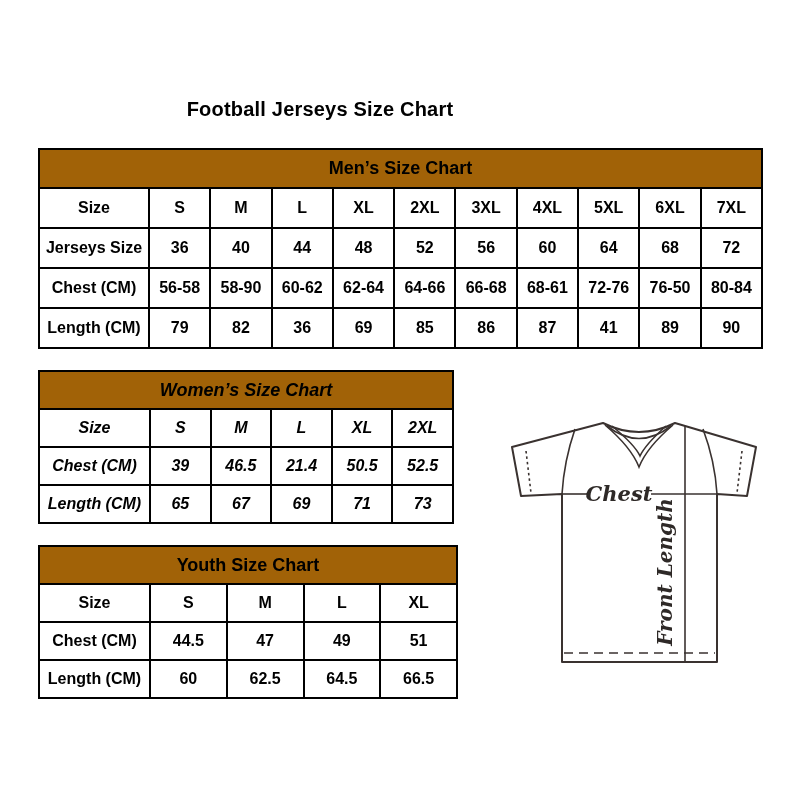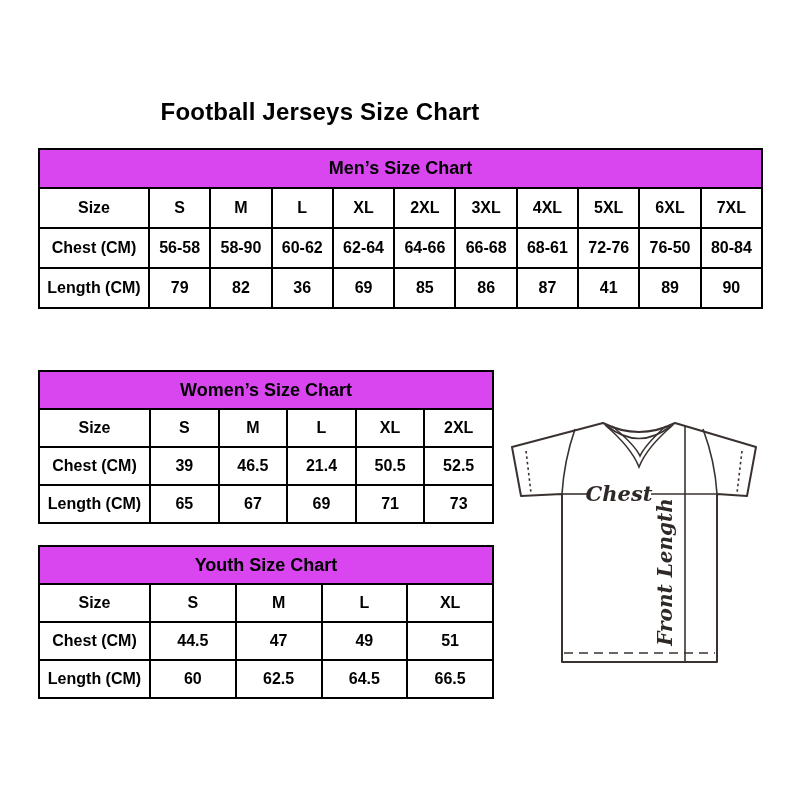--- a/index.html
+++ b/index.html
@@ -1,29 +1,29 @@
 <!DOCTYPE html>
 <html><head>
 <meta charset="utf-8">
 <style>
   html,body{margin:0;padding:0;background:#ffffff;}
   body{width:800px;height:800px;position:relative;overflow:hidden;
        font-family:"Liberation Sans","DejaVu Sans",sans-serif;color:#000;}
   .title{position:absolute;left:0;top:98px;width:640px;margin:0;
-         text-align:center;font-size:24px;font-weight:700;letter-spacing:.2px;}
+         text-align:center;font-size:20px;font-weight:700;letter-spacing:.2px;}
   .tblwrap{position:absolute;}
   .tblwrap table{border-collapse:collapse;table-layout:fixed;width:100%;}
   .tblwrap td{border:2px solid #000;text-align:center;vertical-align:middle;
               font-weight:700;font-size:16px;padding:0;overflow:hidden;}
   .tblwrap tr{height:var(--rowh,40px);}
   .tblwrap tr.hdr{height:var(--hdrh,39px);}
-  .tblwrap tr.hdr td{background:#d946ef;font-size:18px;}
+  .tblwrap tr.hdr td{background:#a16207;font-size:18px;}
   #men-table{left:38px;top:148px;width:725px;--rowh:40px;--hdrh:39px;}
-  #women-table{left:38px;top:370px;width:456px;--rowh:38px;--hdrh:38px;}
-  #youth-table{left:38px;top:545px;width:456px;--rowh:38px;--hdrh:38px;}
+  #women-table{left:38px;top:370px;width:416px;font-style:italic;--rowh:38px;--hdrh:38px;}
+  #youth-table{left:38px;top:545px;width:420px;--rowh:38px;--hdrh:38px;}
   #jersey-diagram{position:absolute;left:495px;top:395px;width:280px;height:290px;}
   .dg{stroke:#3a3230;fill:none;stroke-width:2;stroke-linejoin:round;stroke-linecap:round;}
   .dg-thin{stroke:#3a3230;fill:none;stroke-width:1.6;}
   .dg-text{fill:#2e2927;font-family:"DejaVu Serif","Liberation Serif",serif;
            font-style:italic;font-weight:700;}
 </style>
 </head>
 <body>
 
 <h1 class="title">Football Jerseys Size Chart</h1>
@@ -54,20 +54,33 @@
           <td>L</td>
           <td>XL</td>
           <td>2XL</td>
           <td>3XL</td>
           <td>4XL</td>
           <td>5XL</td>
           <td>6XL</td>
           <td>7XL</td>
         </tr>
         <tr>
+          <td>Jerseys Size</td>
+          <td>36</td>
+          <td>40</td>
+          <td>44</td>
+          <td>48</td>
+          <td>52</td>
+          <td>56</td>
+          <td>60</td>
+          <td>64</td>
+          <td>68</td>
+          <td>72</td>
+        </tr>
+        <tr>
           <td>Chest (CM)</td>
           <td>56-58</td>
           <td>58-90</td>
           <td>60-62</td>
           <td>62-64</td>
           <td>64-66</td>
           <td>66-68</td>
           <td>68-61</td>
           <td>72-76</td>
           <td>76-50</td>

